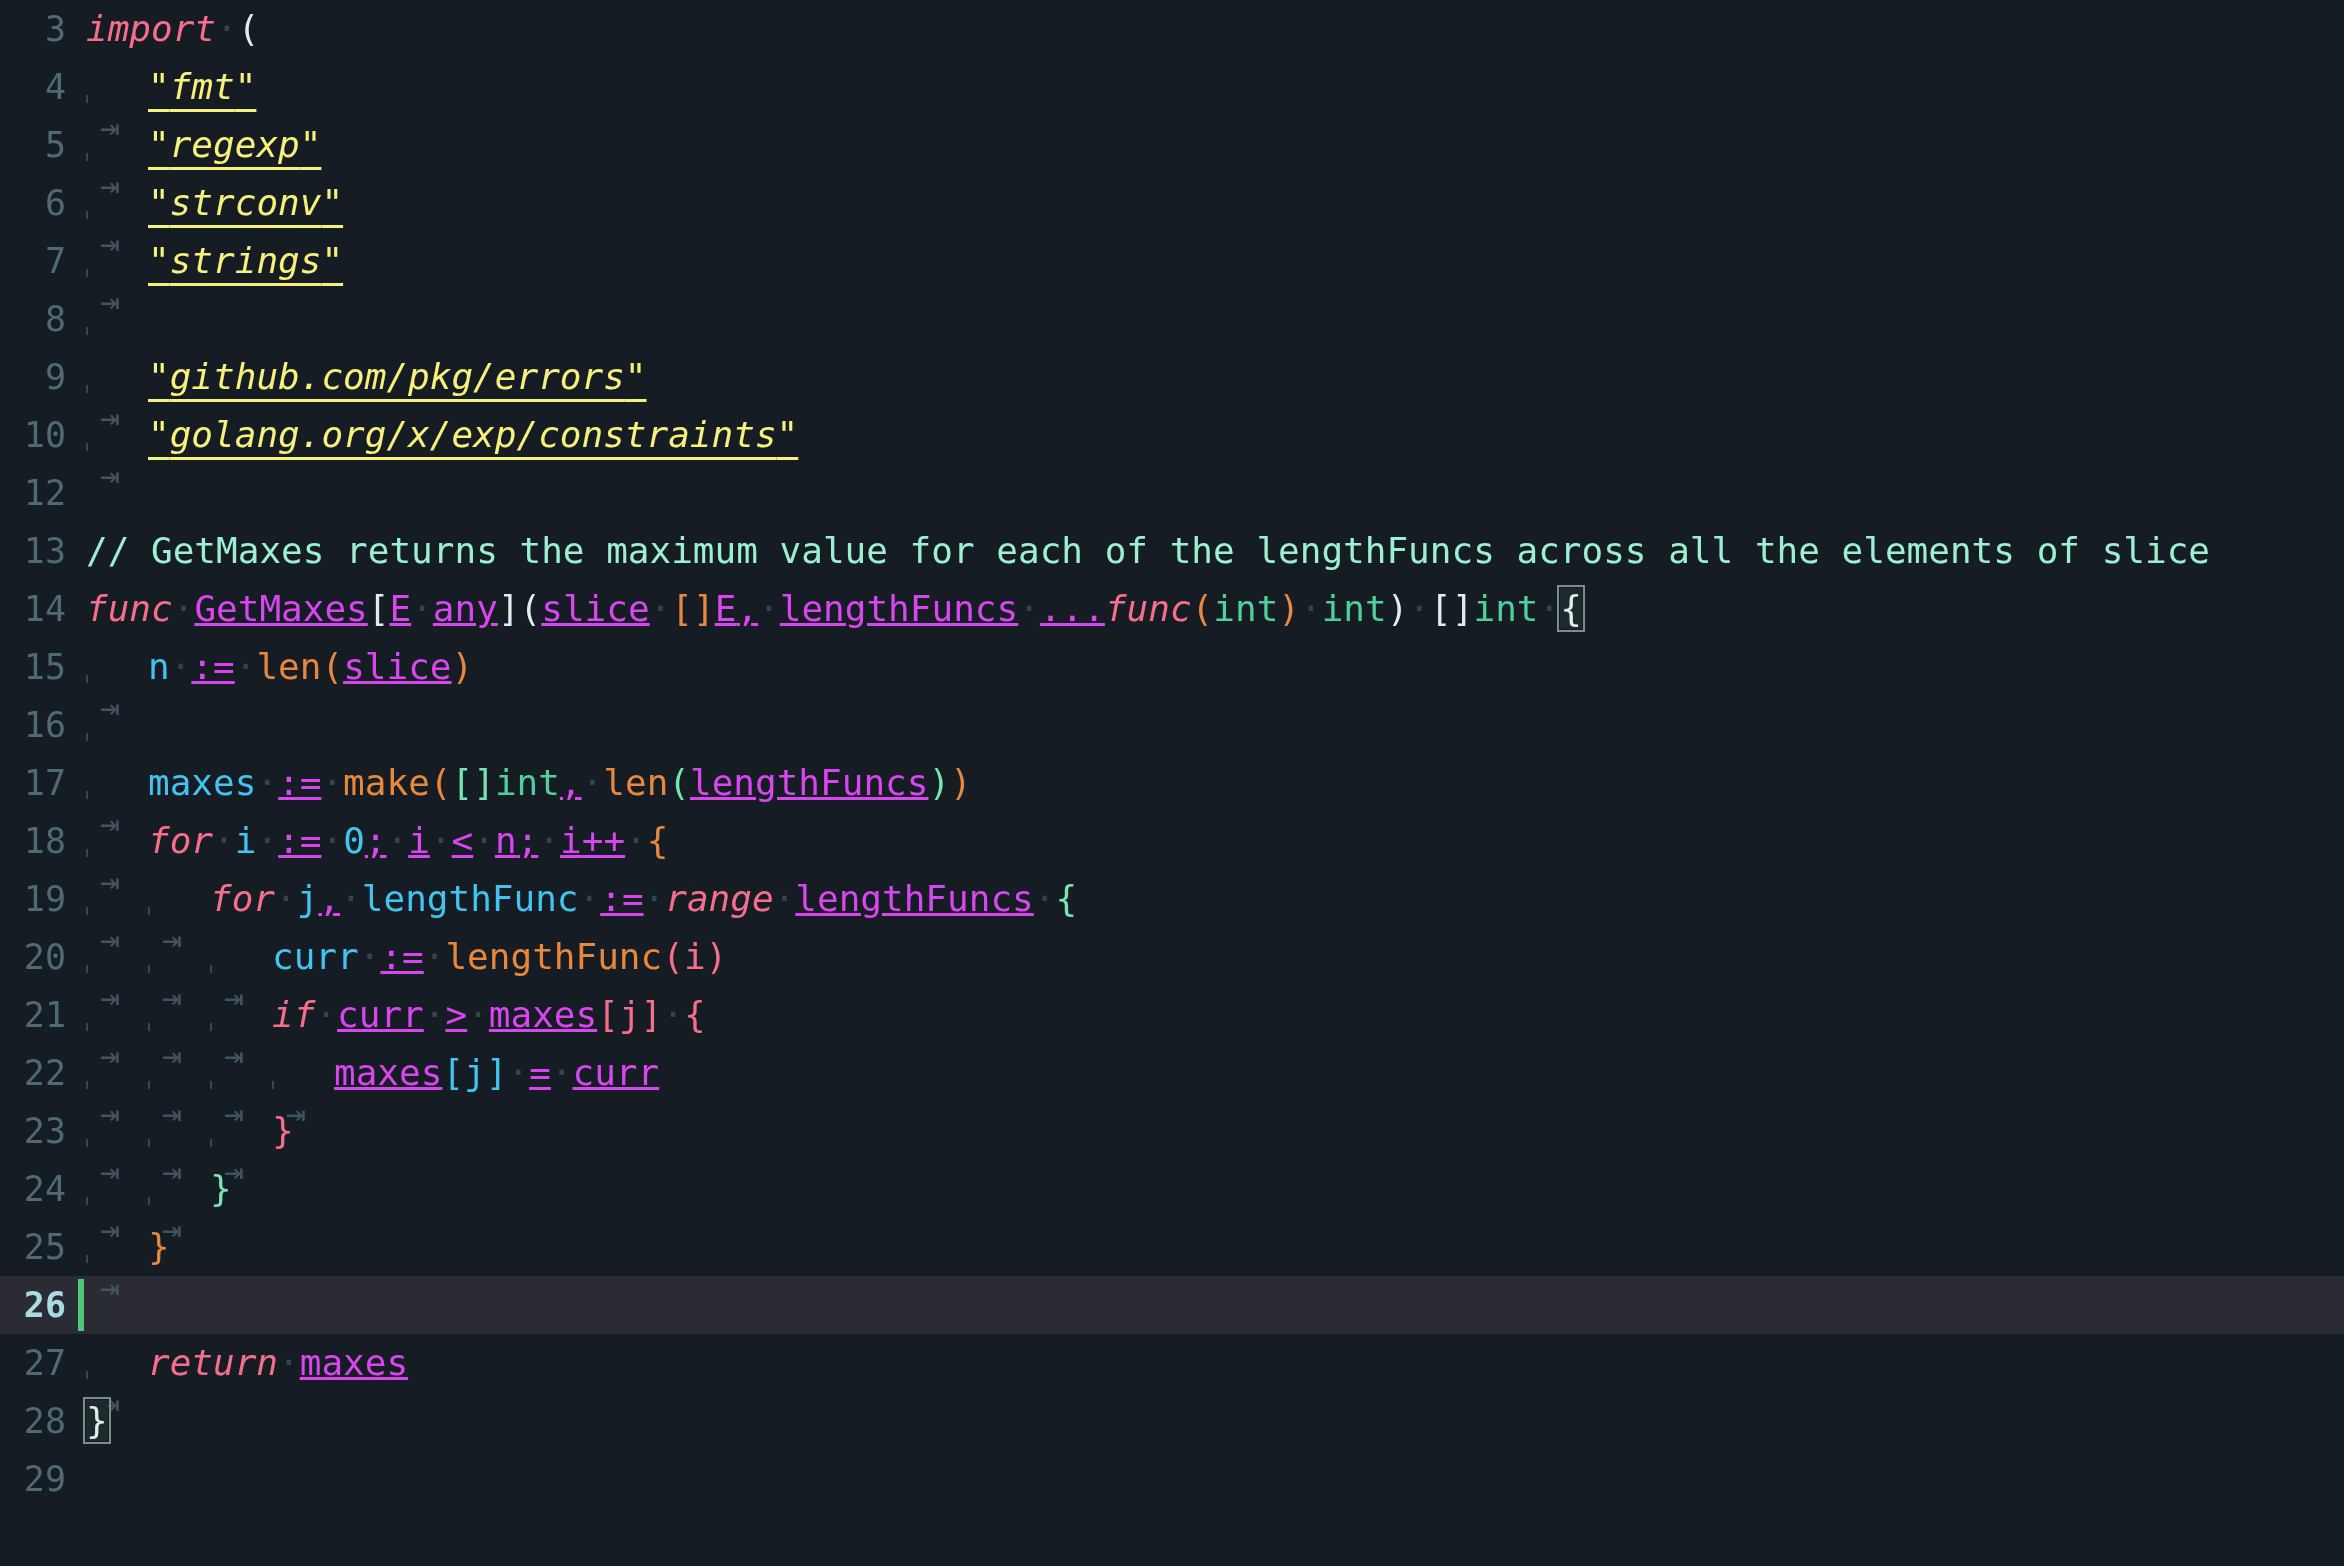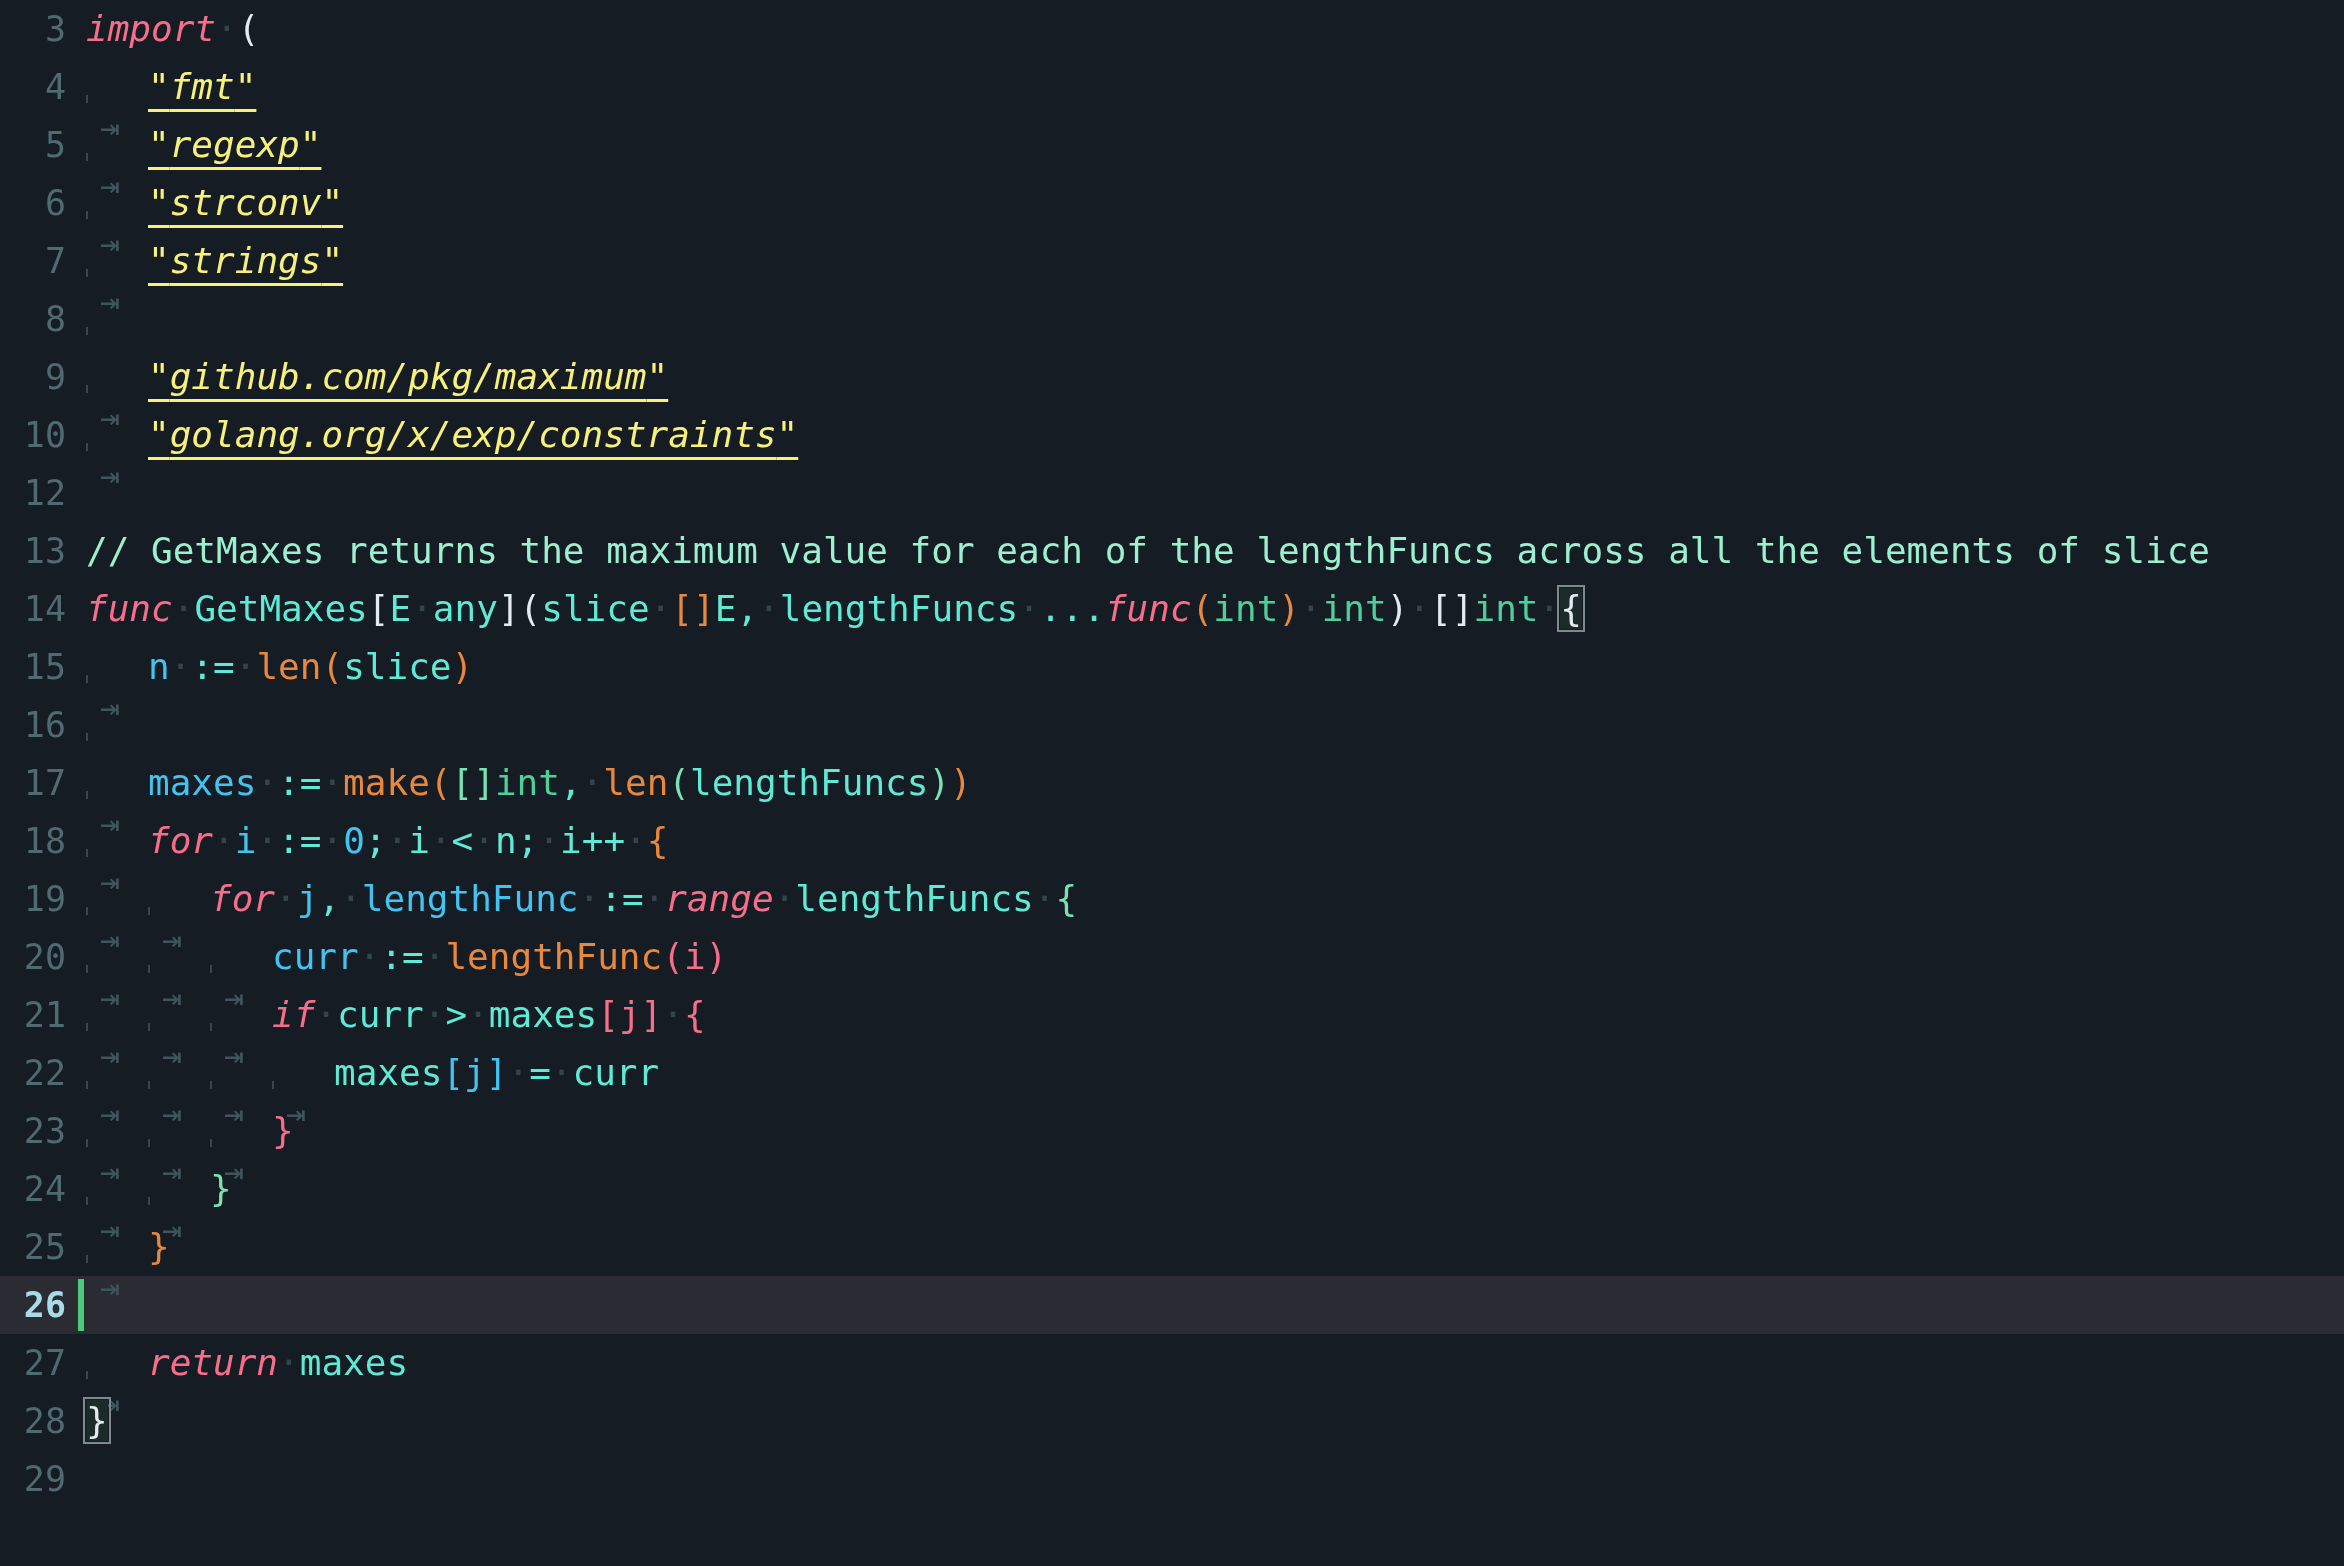--- a/index.html
+++ b/index.html
@@ -107,21 +107,21 @@
   .sp { color: #34444c; }
 
   
   .kw      { color: #f76e8b; font-style: italic; }            
   .str     { color: #f7f07a; font-style: italic; text-decoration: underline;
              text-underline-offset: 10px; text-decoration-thickness: 3px; }
   .cmt     { color: #9cf0d0; }
   .fn      { color: #e8883c; text-align: center; }            
   .type    { color: #4fcf9a; }            
   .var     { color: #42c3f0; }            
-  .plain   { color: #5eead4; }            
+  .plain   { color: #d946ef; text-decoration: underline; }            
   .num     { color: #42c3f0; }            
   .b-orng  { color: #e8883c; }            
   .b-grn   { color: #79e3b4; }            
   .b-pink  { color: #f76e8b; }            
   .b-wht   { color: #e3eaf2; }
 
   .brkmatch {
     outline: 2px solid #7d8a8f;
     outline-offset: 1px;
     background: #1d2a2a;
@@ -157,21 +157,21 @@
     <span class="code"><span class="tab"><span class="arrow">⇥</span></span><span class="str"><span>"</span><span>strings</span><span>"</span></span></span>
   </div>
 
   <div class="line">
     <span class="gutter">8</span>
     <span class="code"><span class="guide"></span></span>
   </div>
 
   <div class="line">
     <span class="gutter">9</span>
-    <span class="code"><span class="tab"><span class="arrow">⇥</span></span><span class="str"><span>"</span><span>github.com/pkg/maximum</span><span>"</span></span></span>
+    <span class="code"><span class="tab"><span class="arrow">⇥</span></span><span class="str"><span>"</span><span>github.com/pkg/errors</span><span>"</span></span></span>
   </div>
 
   <div class="line">
     <span class="gutter">10</span>
     <span class="code"><span class="tab"><span class="arrow">⇥</span></span><span class="str"><span>"</span><span>golang.org/x/exp/constraints</span><span>"</span></span></span>
   </div>
 
 
   <div class="line">
     <span class="gutter">12</span>

